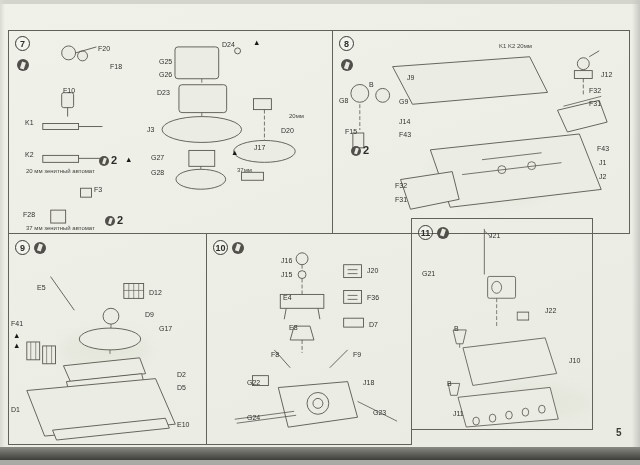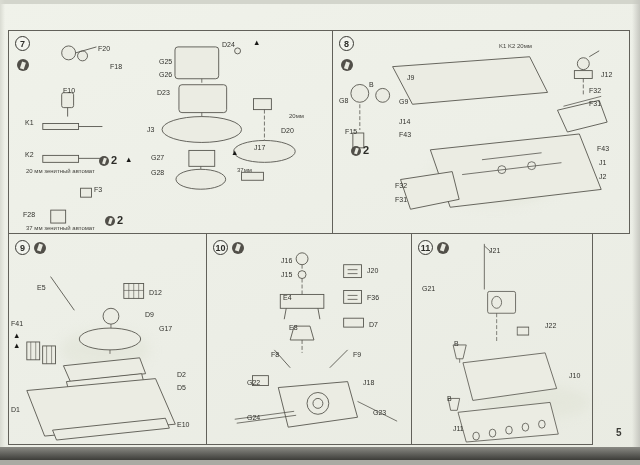--- a/index.html
+++ b/index.html
@@ -17,21 +17,21 @@
   .edge-bottom { position:absolute; left:0; top:447px; width:640px; height:13px; background:linear-gradient(#8a8a84,#3d3d39); }
   .edge-bottom2 { position:absolute; left:0; top:460px; width:640px; height:5px; background:#a9aaa3; }
 
   .ghost { position:absolute; background:#dfe2d4; opacity:.5; filter:blur(6px); border-radius:50%; }
 
   .panel { position:absolute; border:1px solid #62615a; }
   .p7  { left:8px;   top:30px;  width:325px; height:204px; }
   .p8  { left:332px; top:30px;  width:298px; height:204px; }
   .p9  { left:8px;   top:233px; width:199px; height:212px; }
   .p10 { left:206px; top:233px; width:206px; height:212px; }
-  .p11 { left:411px; top:233px; width:182px; height:212px; }
+  .p11 { left:411px; top:218px; width:182px; height:212px; }
 
   .art { position:absolute; left:0; top:0; width:100%; height:100%; }
 
   .badge { position:absolute; display:flex; gap:4px; z-index:3; }
   .badge-col { left:6px; top:5px; flex-direction:column; align-items:center; gap:8px; }
   .badge-row { left:6px; top:6px; flex-direction:row; align-items:center; }
   .step-badge {
     width:15px; height:15px; border:1.3px solid #3a3a35; border-radius:50%;
     display:inline-flex; align-items:center; justify-content:center;
     font-size:9px; font-weight:bold; color:#2d2d29; background:rgba(255,255,255,.25);

